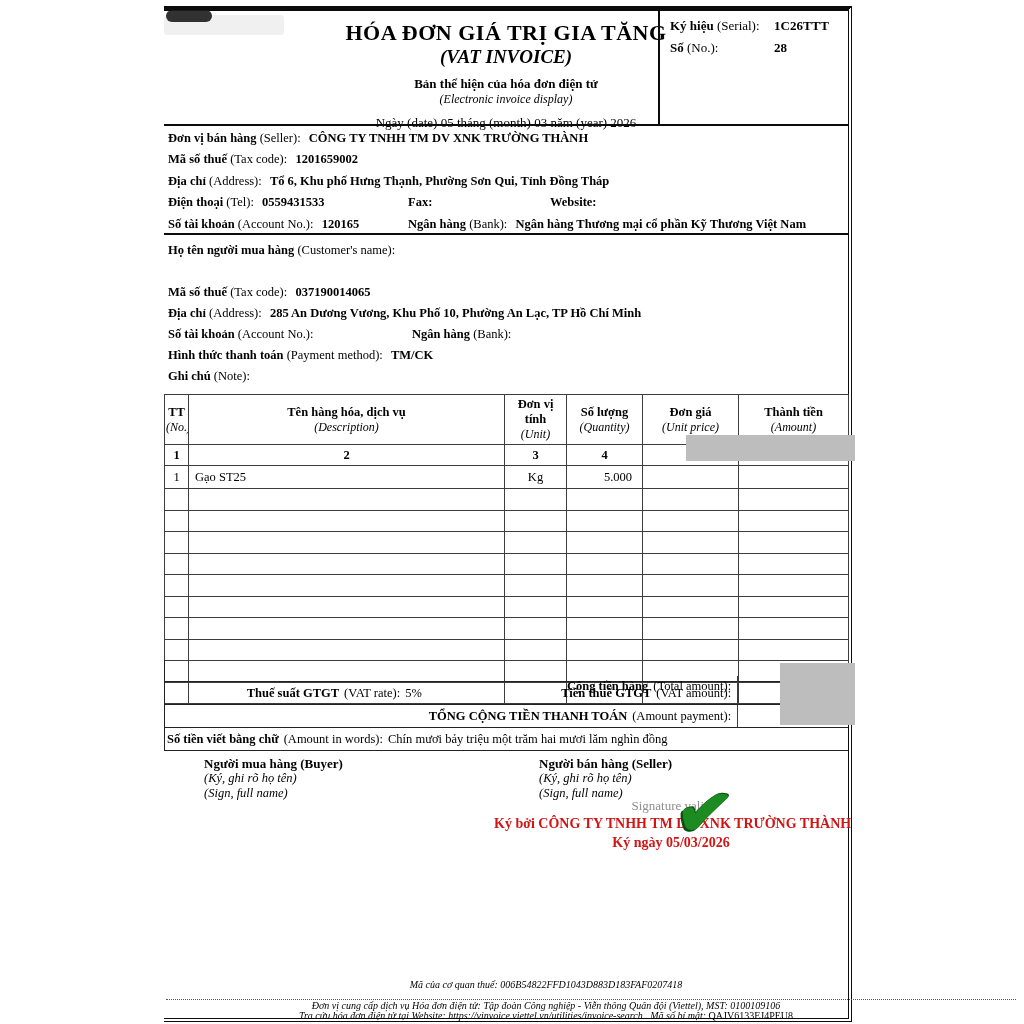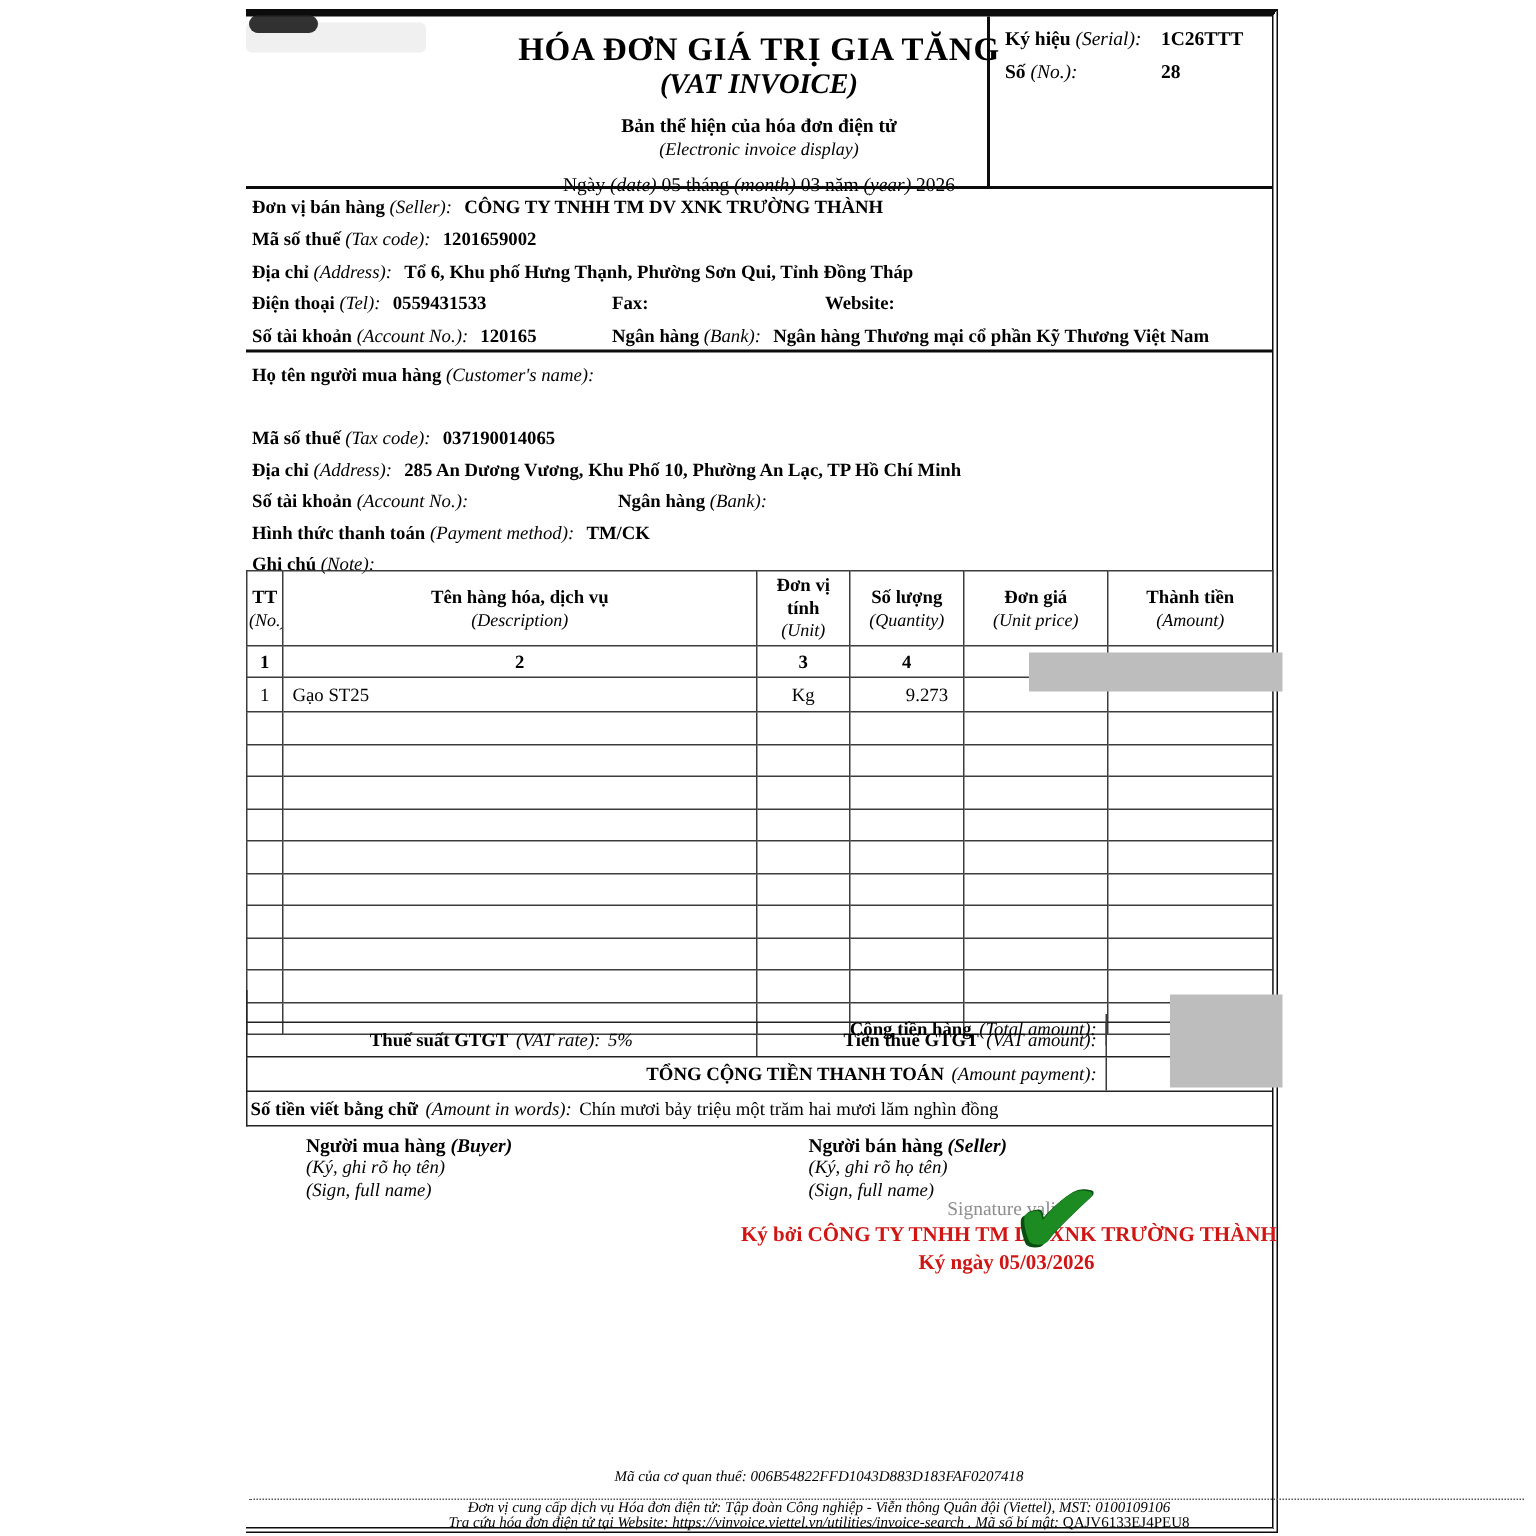--- a/index.html
+++ b/index.html
@@ -28,26 +28,26 @@
   .inv-date{font-size:13px;margin-top:9px;}
   .serial-box{left:494px;top:0;width:190px;height:113px;border-left:2px solid #0c0c0c;box-sizing:border-box;padding:7px 0 0 10px;font-size:13px;background:transparent;}
   .serial-row{position:relative;height:22px;}
   .serial-val{position:absolute;left:104px;top:0;font-weight:bold;}
 
   .hline{left:0;width:684px;background:#0c0c0c;}
 
   
   .info-row{left:4px;width:678px;font-size:12.5px;line-height:16px;white-space:nowrap;}
   .lbl{font-weight:bold;}
-  .en{font-style:italic;}
+  .en{}
   .val{font-weight:bold;}
   .gap{display:inline-block;width:5px;}
 
   
-  table.items{left:0;top:369px;width:684px;border-collapse:collapse;table-layout:fixed;position:absolute;background:transparent;}
+  table.items{left:0;top:383px;width:684px;border-collapse:collapse;table-layout:fixed;position:absolute;background:transparent;}
   table.items,table.items td,table.items th{border:1px solid #3c3c3c;}
   table.items{border:1.5px solid #111;}
   table.items th{font-size:12.5px;font-weight:bold;padding:2px 1px;overflow:hidden;}
   table.items .th-en{font-size:12px;font-style:italic;font-weight:normal;}
   tr.numrow td{height:18px;font-size:12.5px;font-weight:bold;text-align:center;}
   tr.datarow td{height:20px;font-size:12.5px;}
   tr.emptyrow td{height:18.5px;}
   td.c{text-align:center;} td.r{text-align:right;padding-right:10px;} td.l{padding-left:6px;}
 
   
@@ -221,21 +221,21 @@
       <td>2</td>
       <td>3</td>
       <td>4</td>
       <td>5</td>
       <td>6 = 4 x 5</td>
     </tr>
     <tr class="datarow">
       <td class="c">1</td>
       <td class="l">Gạo ST25</td>
       <td class="c">Kg</td>
-      <td class="r">9.273</td>
+      <td class="r">5.000</td>
       <td class="r"></td>
       <td class="r"></td>
     </tr>
     <tr class="emptyrow">
           <td></td>
           <td></td>
           <td></td>
           <td></td>
           <td></td>
           <td></td>

